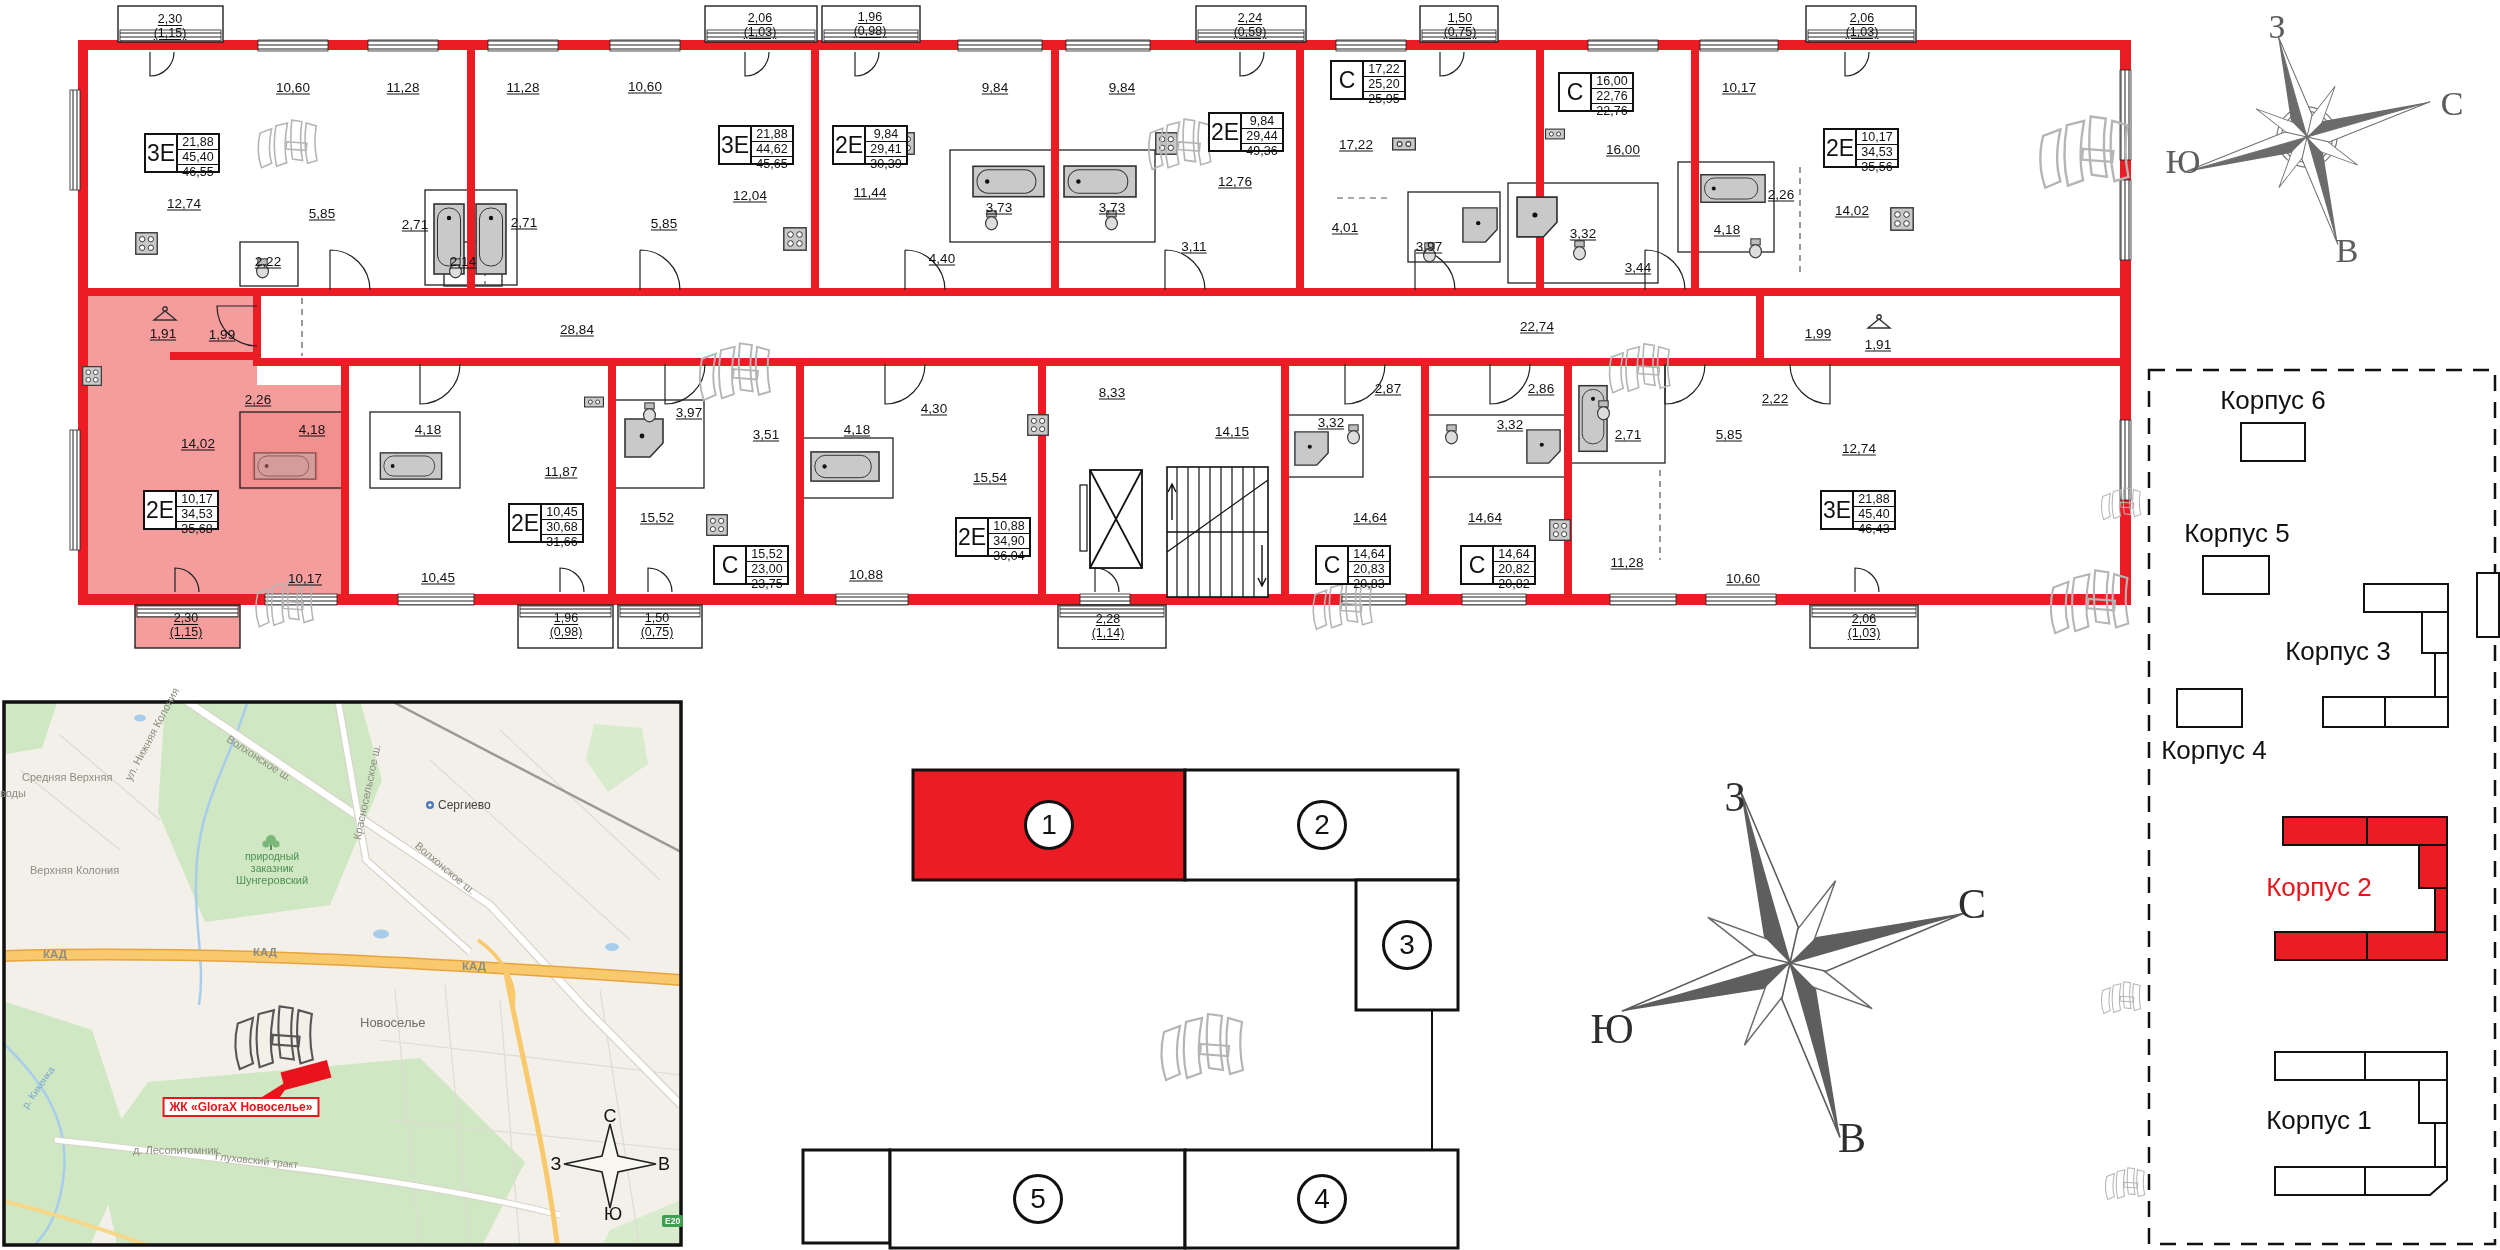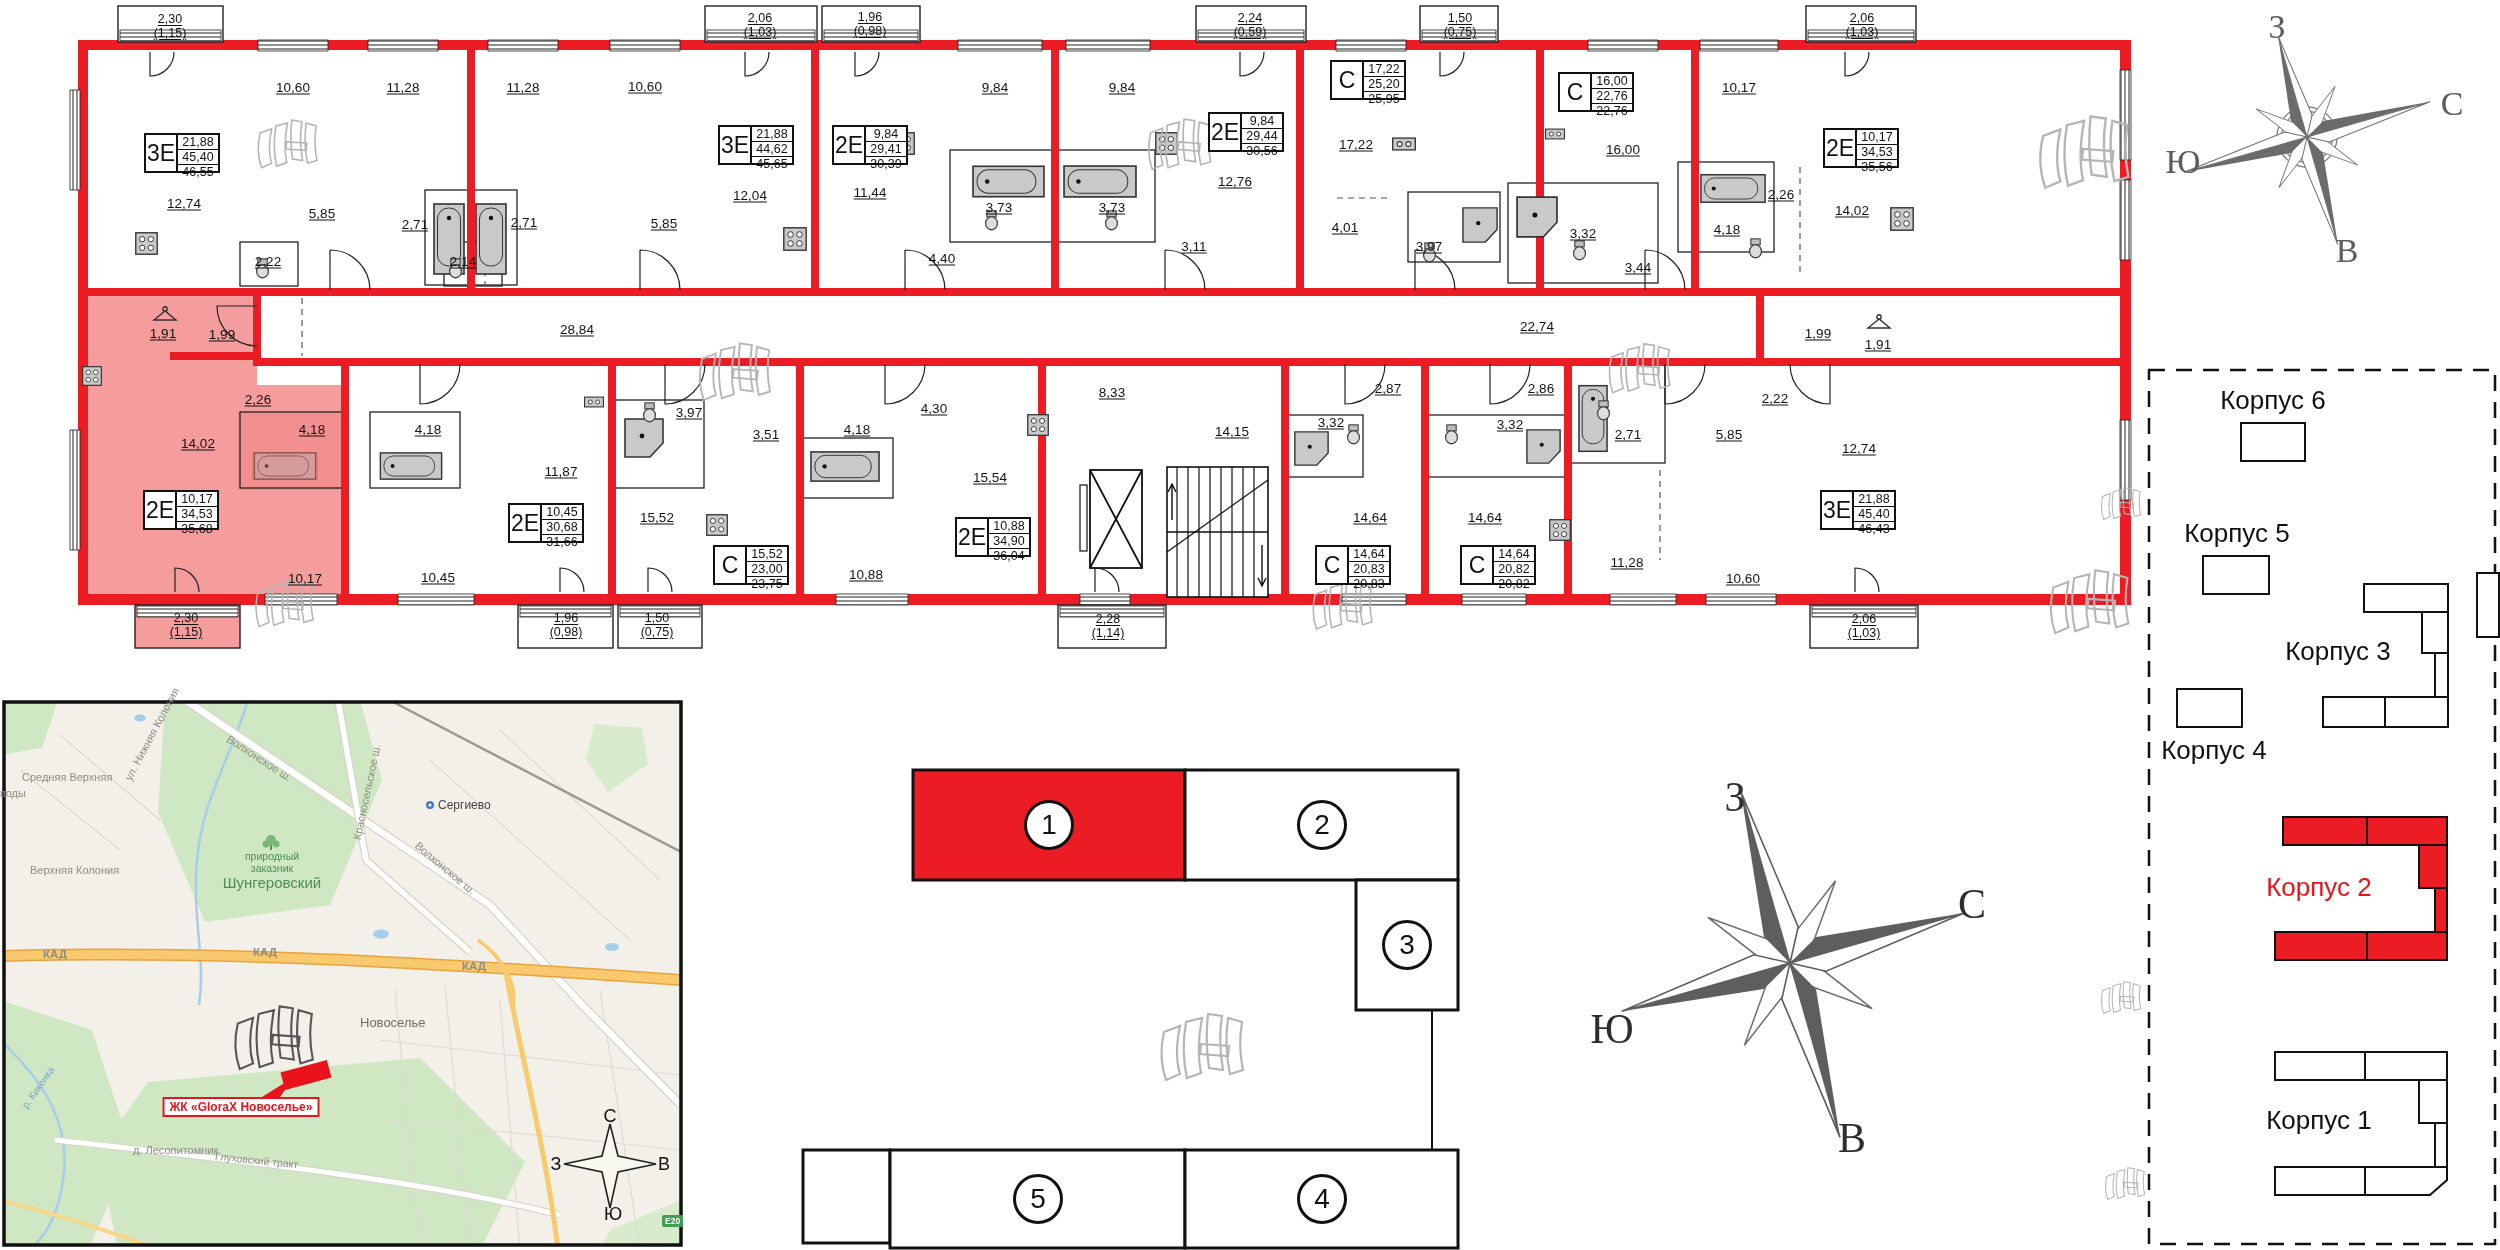--- a/index.html
+++ b/index.html
@@ -527,21 +527,21 @@
       <div>9,84</div>
       <div>29,41</div>
       <div>30,39</div>
     </div>
 </div>
 <div class="spec" style="left:1208px;top:112px">
   <div class="spec-type">2Е</div>
   <div class="spec-vals">
       <div>9,84</div>
       <div>29,44</div>
-      <div>30,56</div>
+      <div>49,36</div>
     </div>
 </div>
 <div class="spec" style="left:1330px;top:60px">
   <div class="spec-type">С</div>
   <div class="spec-vals">
       <div>17,22</div>
       <div>25,20</div>
       <div>25,95</div>
     </div>
 </div>
@@ -759,21 +759,21 @@
 <div class="ml" style="left:22px;top:771px">Средняя Верхняя</div>
 <div class="ml" style="left:0px;top:787px">воды</div>
 <div class="ml" style="left:100px;top:728px;transform:rotate(-62deg)">ул. Нижняя Колония</div>
 <div class="ml" style="left:30px;top:864px">Верхняя Колония</div>
 <div class="ml" style="left:222px;top:752px;transform:rotate(33deg)">Волхонское ш.</div>
 <div class="ml" style="left:408px;top:862px;transform:rotate(40deg)">Волхонское ш.</div>
 <div class="ml" style="left:318px;top:786px;transform:rotate(-78deg)">Красносельское ш.</div>
 <div class="ml" style="left:438px;top:798px;color:#444;font-size:12px">Сергиево</div>
 <div class="ml" style="left:272px;top:850px;transform:translate(-50%,0);color:#4e8e52;font-size:10.5px">природный</div>
 <div class="ml" style="left:272px;top:862px;transform:translate(-50%,0);color:#4e8e52;font-size:10.5px">заказник</div>
-<div class="ml" style="left:272px;top:874px;transform:translate(-50%,0);color:#4e8e52;font-size:15px">Шунгеровский</div>
+<div class="ml" style="left:272px;top:874px;transform:translate(-50%,0);color:#4e8e52;font-size:11px">Шунгеровский</div>
 <div class="ml" style="left:43px;top:948px;font-weight:bold;font-size:11.5px">КАД</div>
 <div class="ml" style="left:253px;top:946px;font-weight:bold;font-size:11.5px">КАД</div>
 <div class="ml" style="left:462px;top:960px;font-weight:bold;font-size:11.5px">КАД</div>
 <div class="ml" style="left:360px;top:1015px;color:#6f6f66;font-size:13px">Новоселье</div>
 <div class="ml" style="left:133px;top:1144px">д. Лесопитомник</div>
 <div class="ml" style="left:215px;top:1154px;transform:rotate(6deg);font-size:10.5px">Глуховский тракт</div>
 <div class="ml" style="left:14px;top:1082px;transform:rotate(-55deg);color:#7ca7cc;font-size:10px">р. Кикенка</div>
 <div class="badge" style="left:241px;top:1097px">ЖК «GloraX Новоселье»</div>
 <div class="e20" style="left:662px;top:1215px">E20</div>
 

